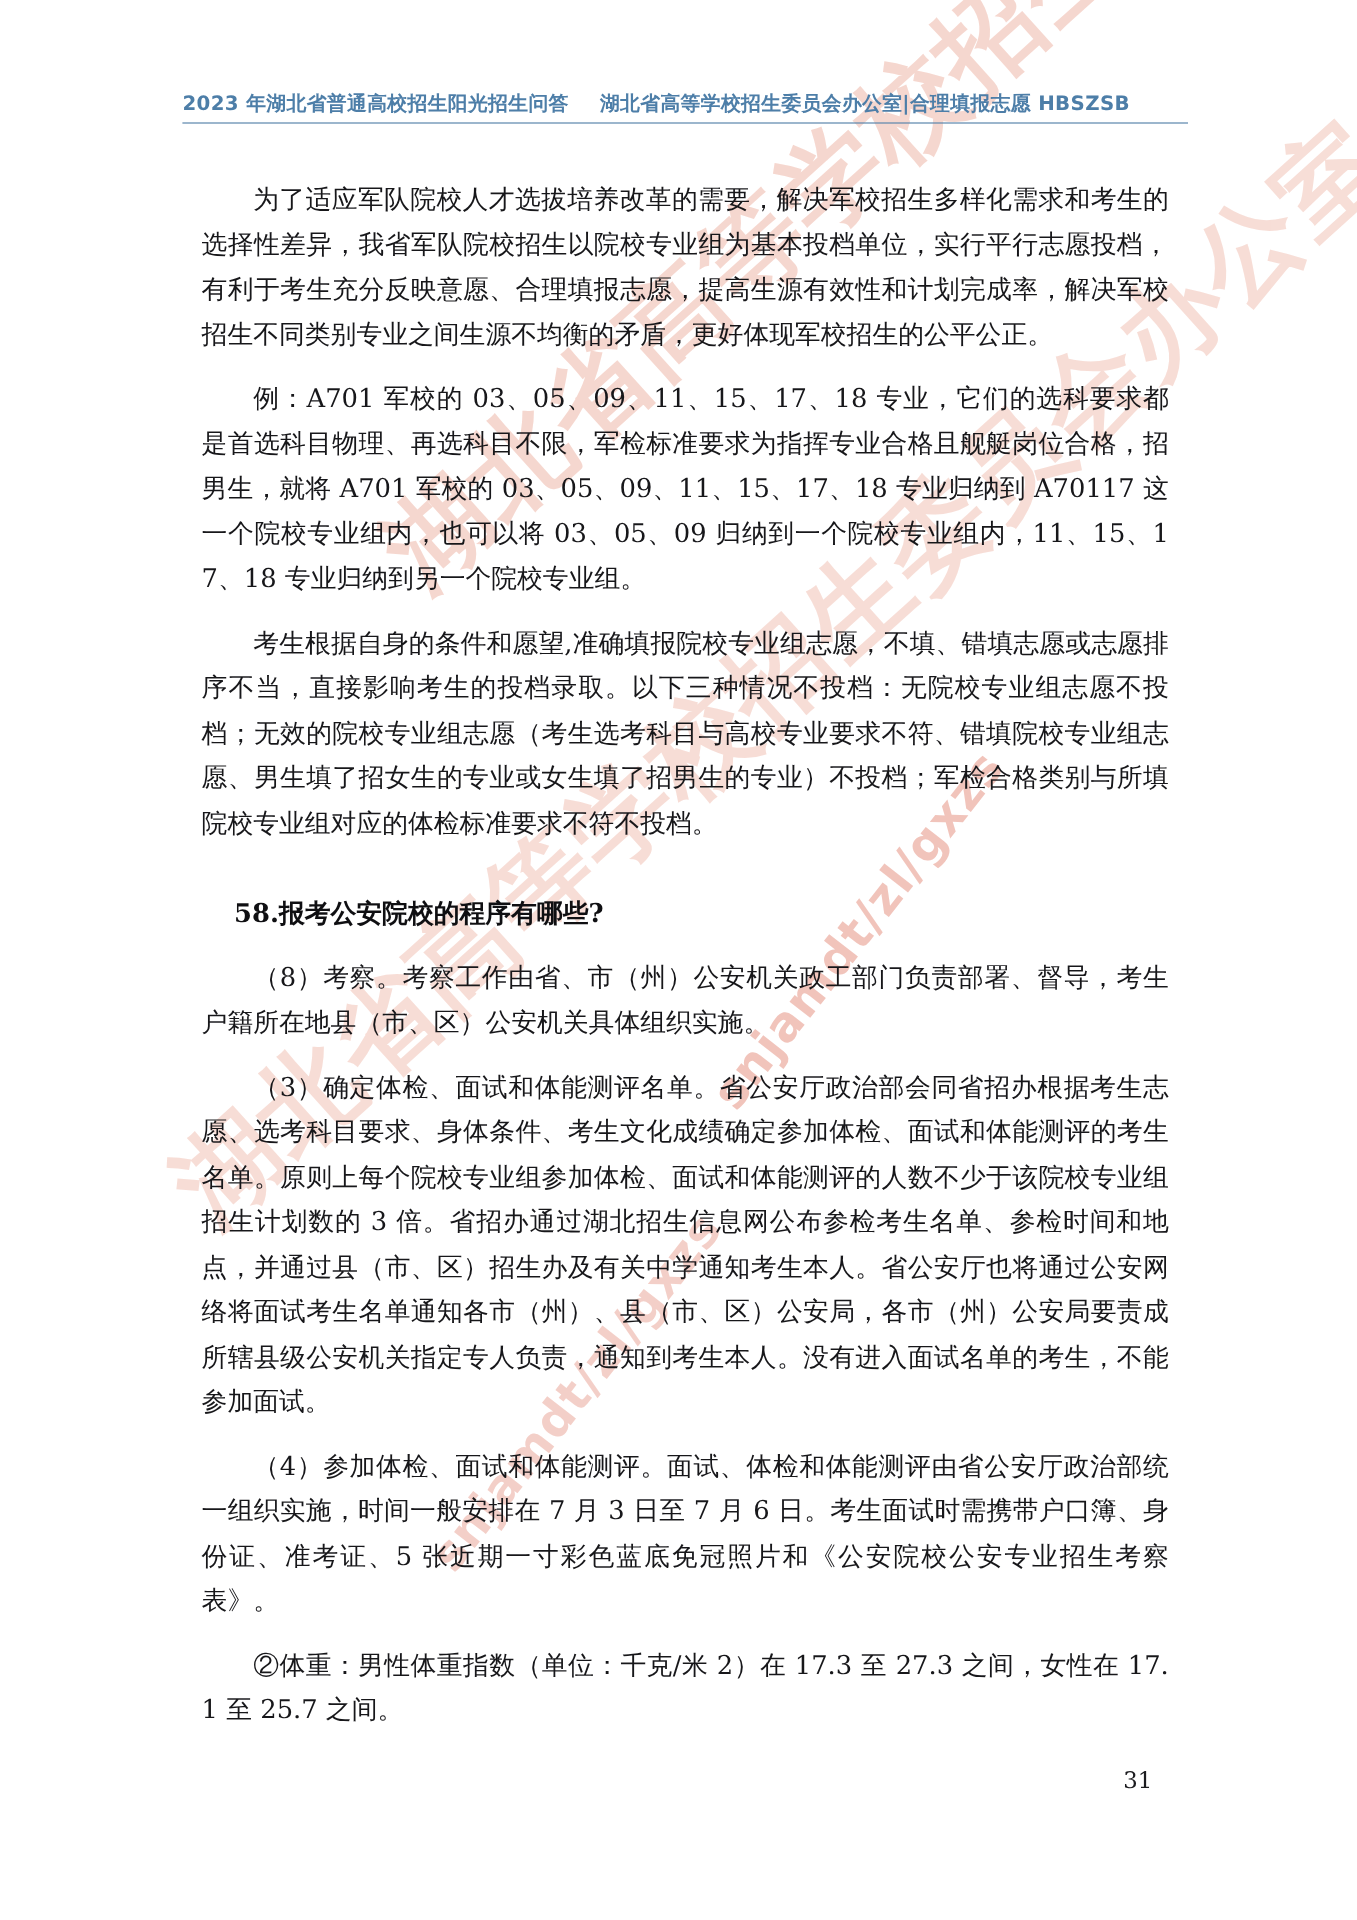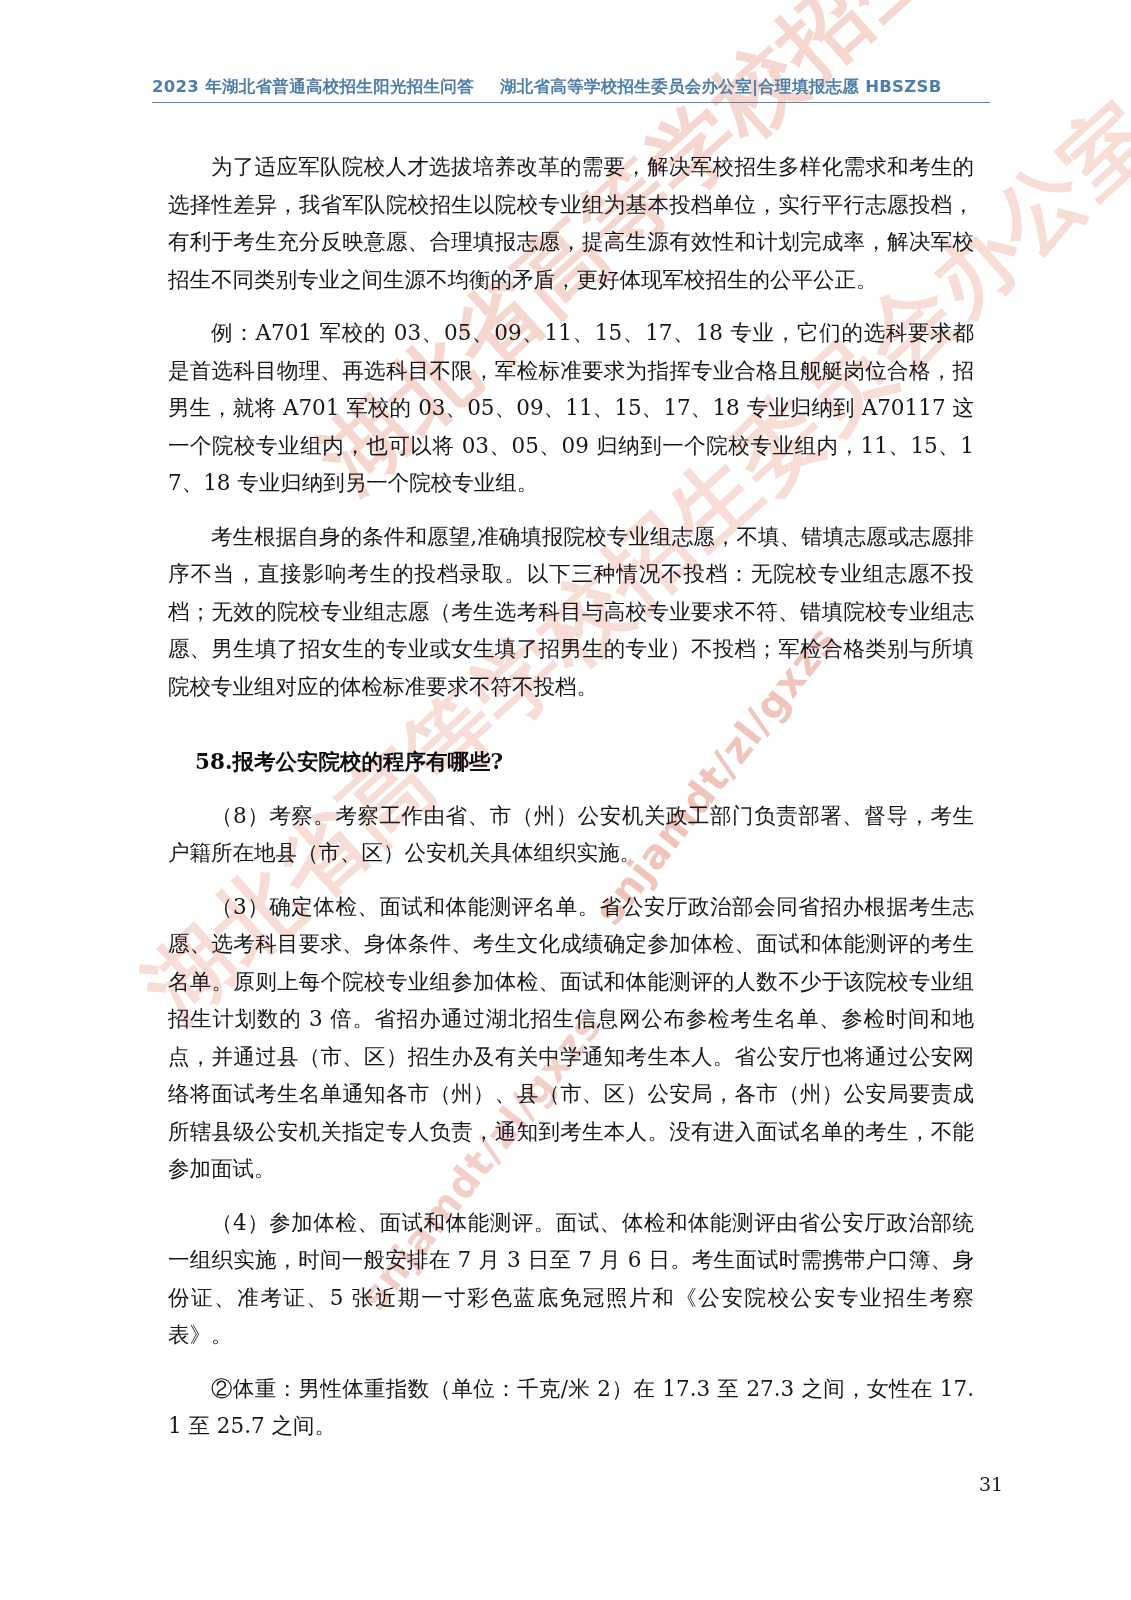--- a/index.html
+++ b/index.html
@@ -132,21 +132,20 @@
   }
 
   .page-number {
     position: absolute;
     left: 936px;
     top: 1473px;
     font-size: 19px;
     color: #1c1c1f;
     font-family: "DejaVu Serif", "Liberation Serif", serif;
     z-index: 2;
-    margin-left: 43px;
   }
 </style>
 </head>
 <body>
 
 <div class="page">
 
   <div class="watermark-layer">
     <div class="wm wm-cn1">湖北省高等学校招生委员会办公室</div>
     <div class="wm wm-cn2">湖北省高等学校招生委员会办公室</div>

